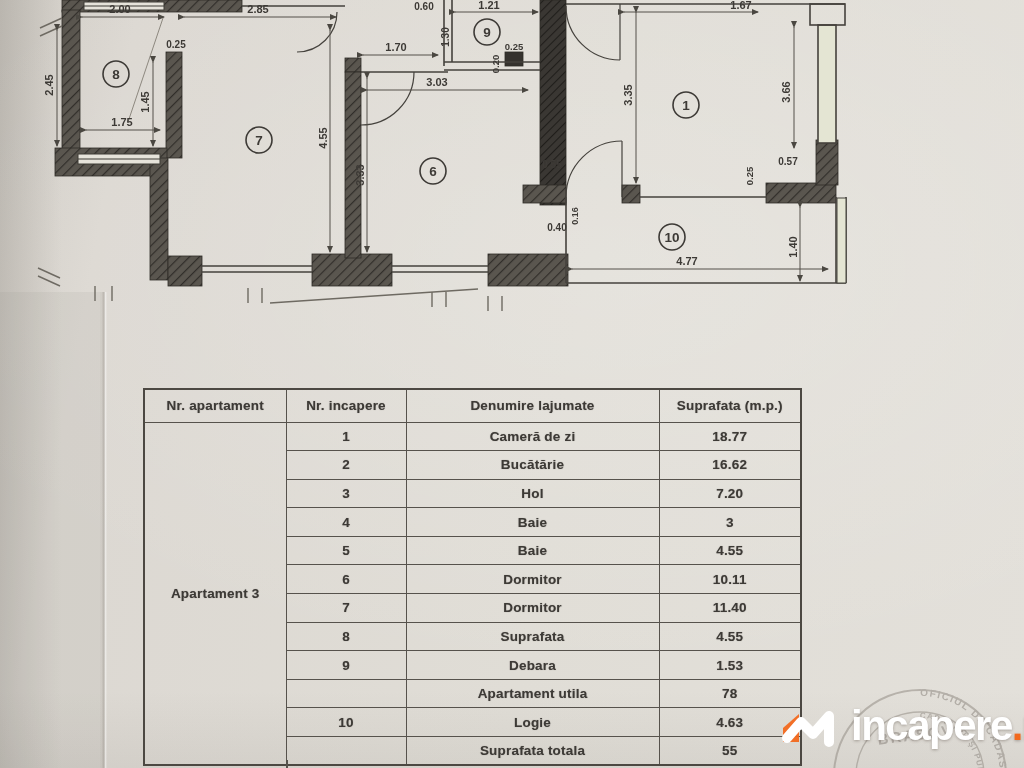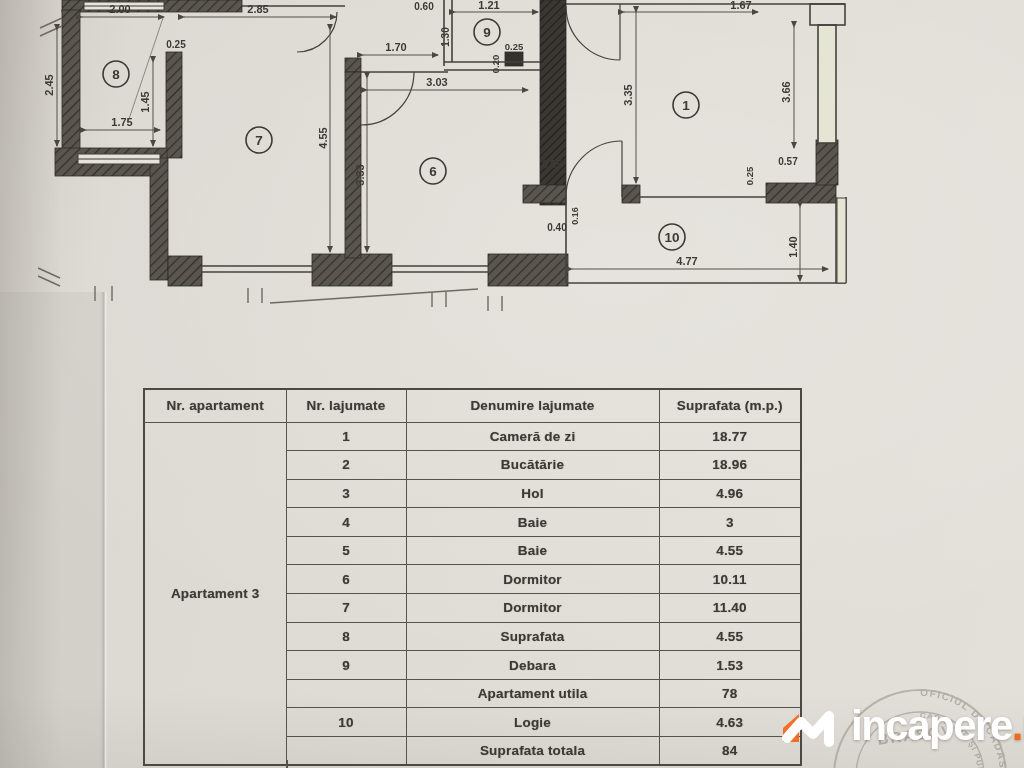--- a/index.html
+++ b/index.html
@@ -214,41 +214,41 @@
   <table class="apt">
     <colgroup>
         <col class="col1">
         <col class="col2">
         <col class="col3">
         <col class="col4">
       </colgroup>
     <thead>
       <tr>
         <th>Nr. apartament</th>
-        <th>Nr. lajumate</th>
+        <th>Nr. incapere</th>
         <th>Denumire lajumate</th>
         <th>Suprafata (m.p.)</th>
       </tr>
     </thead>
     <tbody>
       <tr>
         <td rowspan="12">Apartament 3</td>
         <td>1</td>
         <td>Cameră de zi</td>
         <td>18.77</td>
       </tr>
       <tr>
         <td>2</td>
         <td>Bucătărie</td>
-        <td>18.96</td>
+        <td>16.62</td>
       </tr>
       <tr>
         <td>3</td>
         <td>Hol</td>
-        <td>4.96</td>
+        <td>7.20</td>
       </tr>
       <tr>
         <td>4</td>
         <td>Baie</td>
         <td>3</td>
       </tr>
       <tr>
         <td>5</td>
         <td>Baie</td>
         <td>4.55</td>
@@ -279,21 +279,21 @@
         <td>78</td>
       </tr>
       <tr>
         <td>10</td>
         <td>Logie</td>
         <td>4.63</td>
       </tr>
       <tr>
         <td></td>
         <td>Suprafata totala</td>
-        <td>84</td>
+        <td>55</td>
       </tr>
     </tbody>
   </table>
 </div>
 <div class="artifact-line"></div>
 
 <svg class="stamp" width="1024" height="768" viewBox="0 0 1024 768">
   <defs>
     <path id="ringOuter" d="M 920 696 a 80 80 0 1 1 -0.1 0"></path>
     <path id="ringInner" d="M 920 718 a 58 58 0 1 1 -0.1 0"></path>

